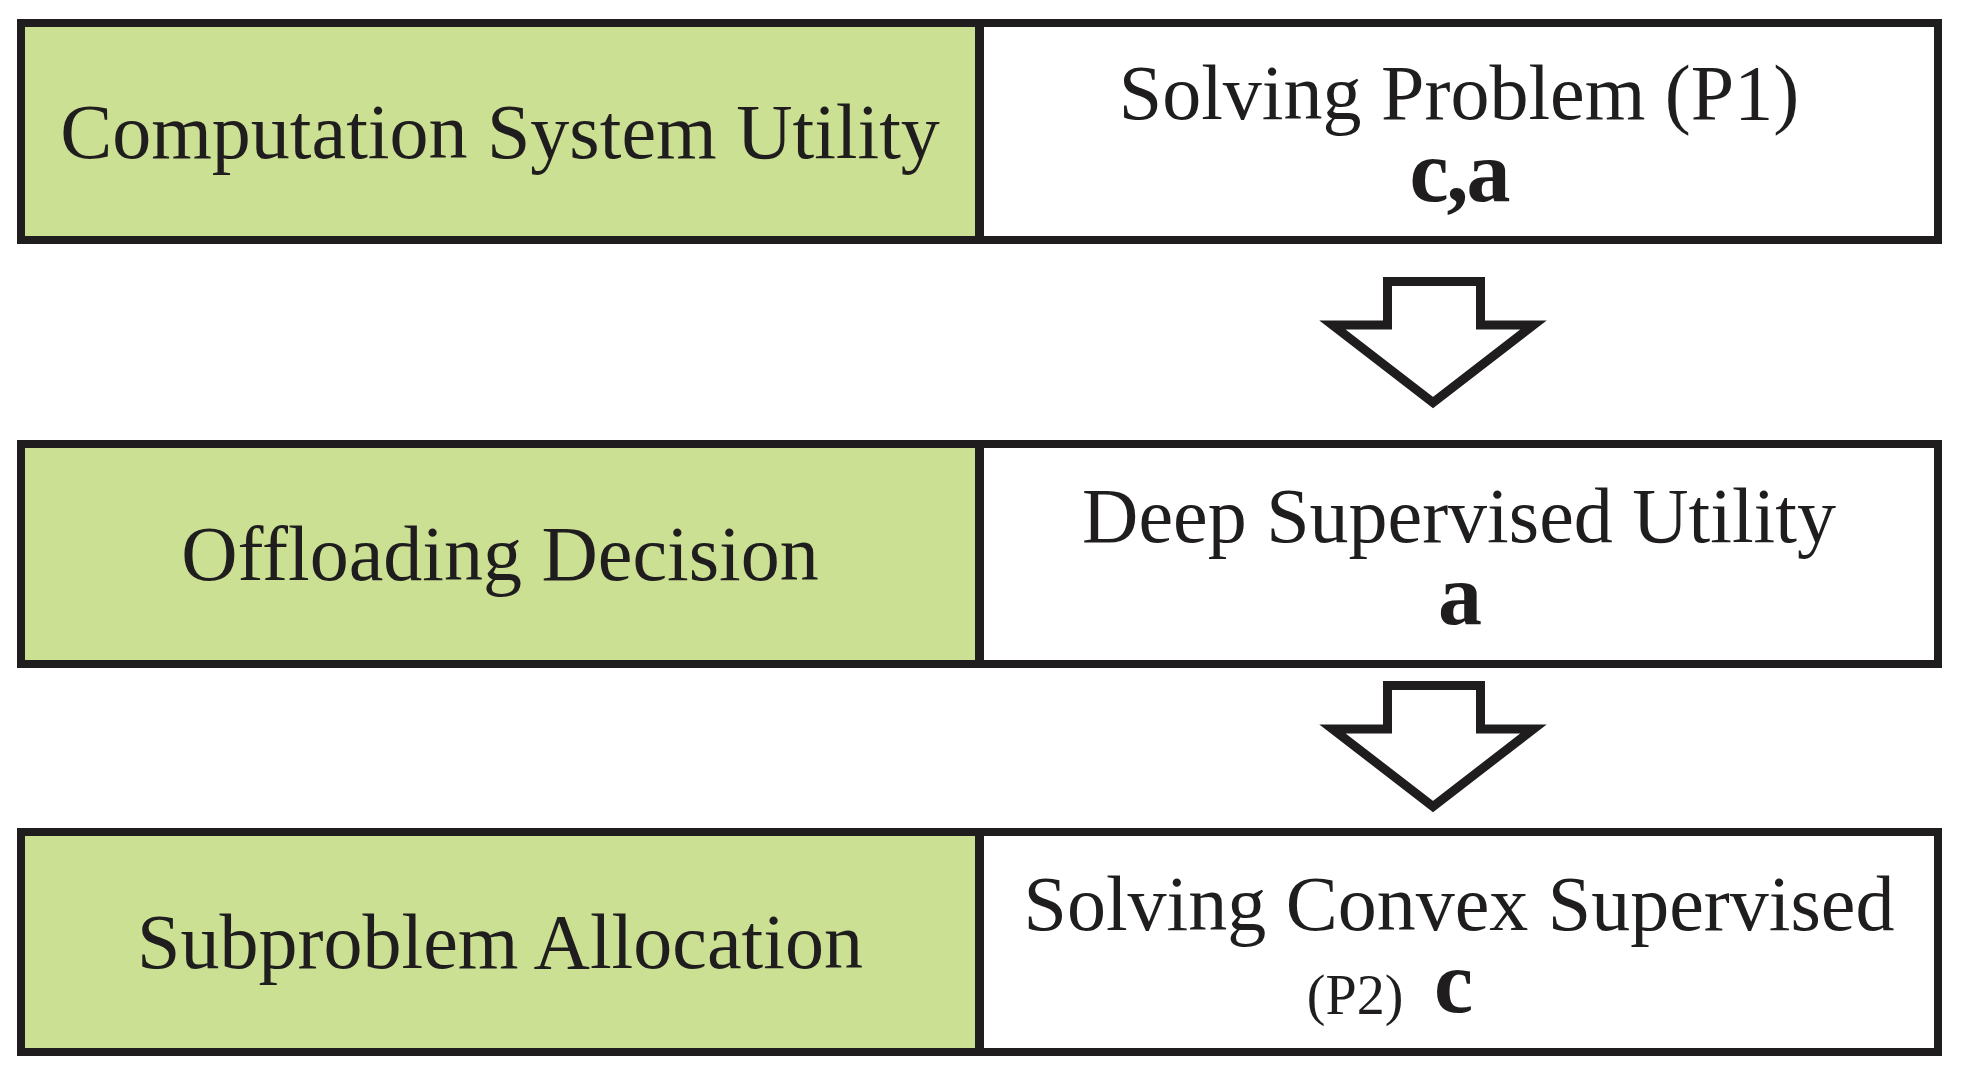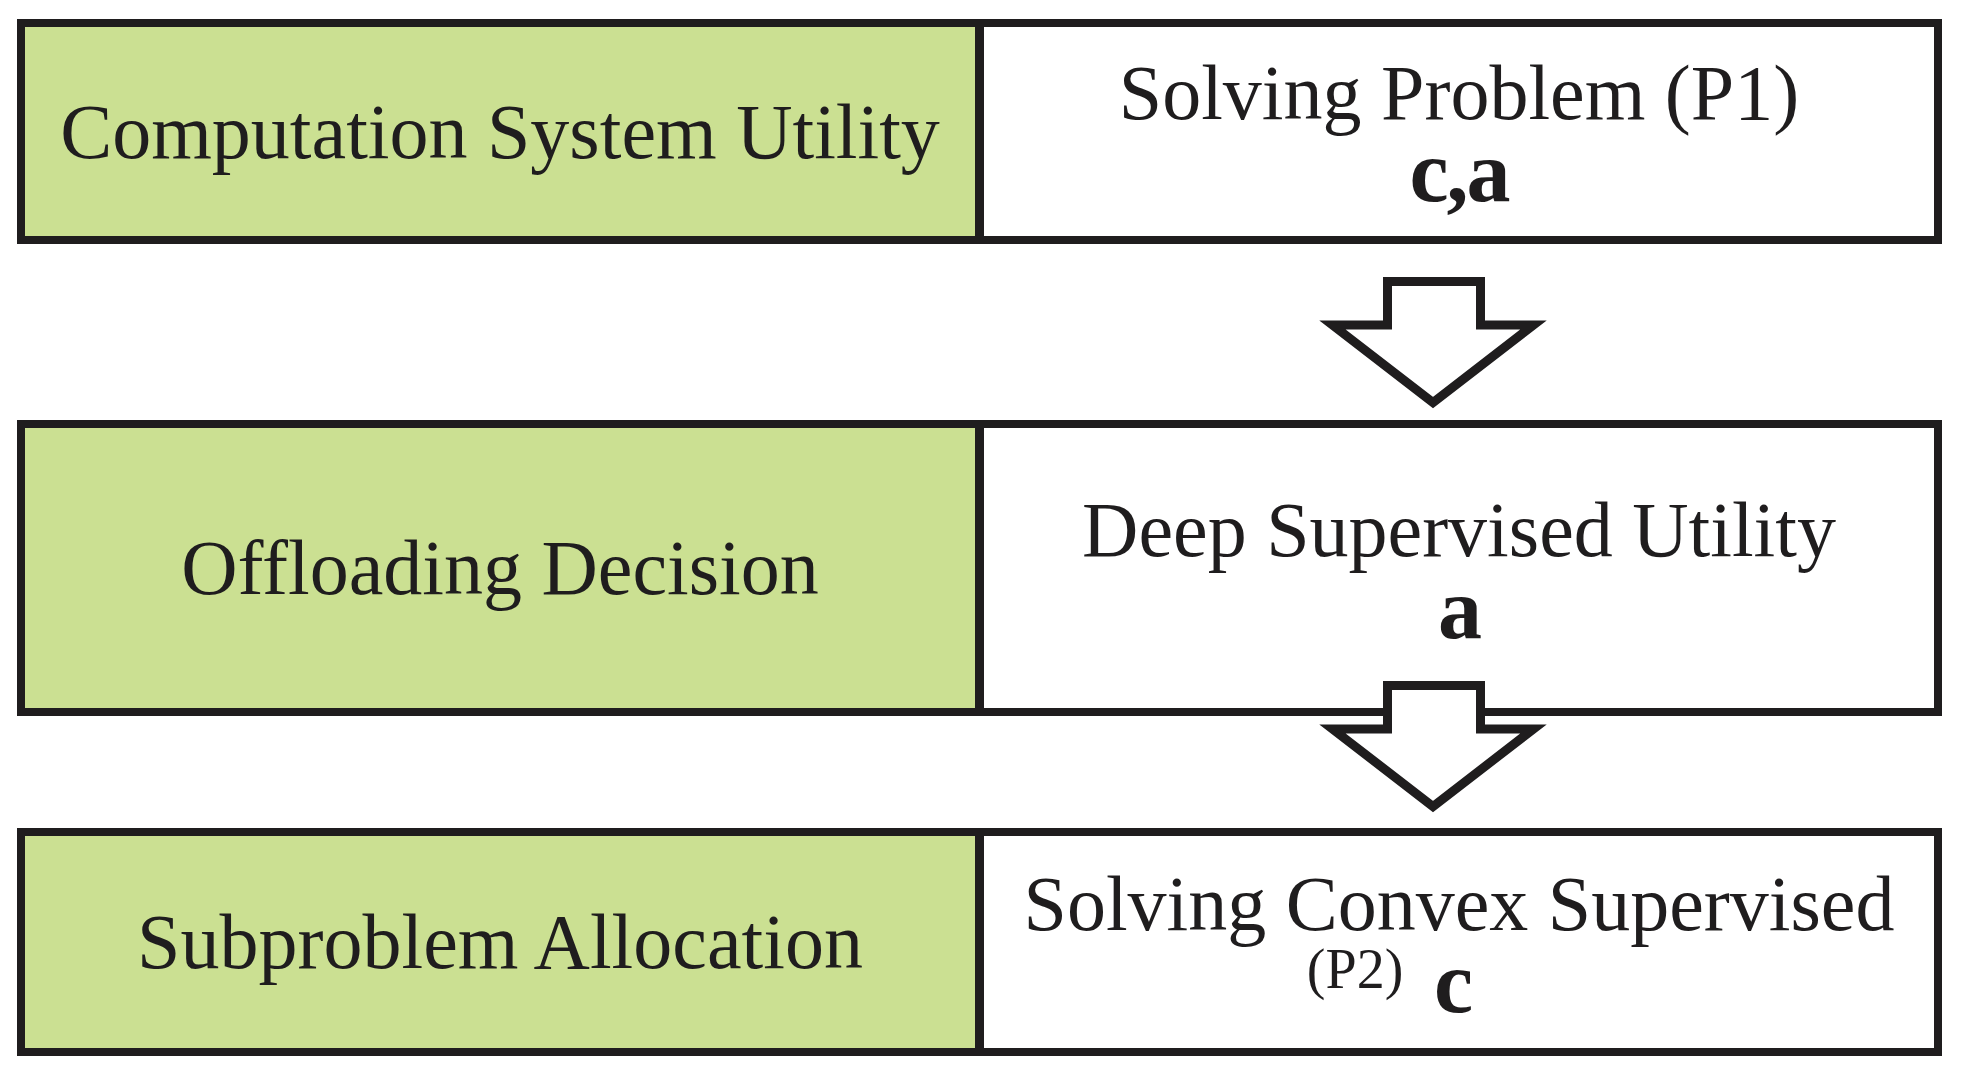--- a/index.html
+++ b/index.html
@@ -19,21 +19,21 @@
   .prow{
     position:absolute;
     left:17px;
     width:1925px;
     box-sizing:border-box;
     border:8px solid var(--ink);
     display:flex;
     background:#ffffff;
   }
   .prow.r1{top:19px;height:225px;}
-  .prow.r2{top:420px;height:296px;}
+  .prow.r2{top:440px;height:228px;}
   .prow.r3{top:828px;height:228px;}
   .cell-left{
     width:950px;
     background:var(--green);
     display:flex;
     align-items:center;
     justify-content:center;
   }
   .cell-right{
     flex:1;
@@ -54,21 +54,21 @@
   .method-line{
     font-size:78px;
     line-height:1.0;
     white-space:nowrap;
   }
   .vars-line{
     font-size:88px;
     line-height:0.82;
     white-space:nowrap;
     display:flex;
-    align-items:flex-start;
+    align-items:flex-end;
   }
   .vars-prefix{
     font-size:56px;
     font-weight:normal;
   }
   .vars-prefix:not(:empty){margin-right:0.55em;}
   .vars-bold{
     font-weight:bold;
     letter-spacing:-2px;
   }

